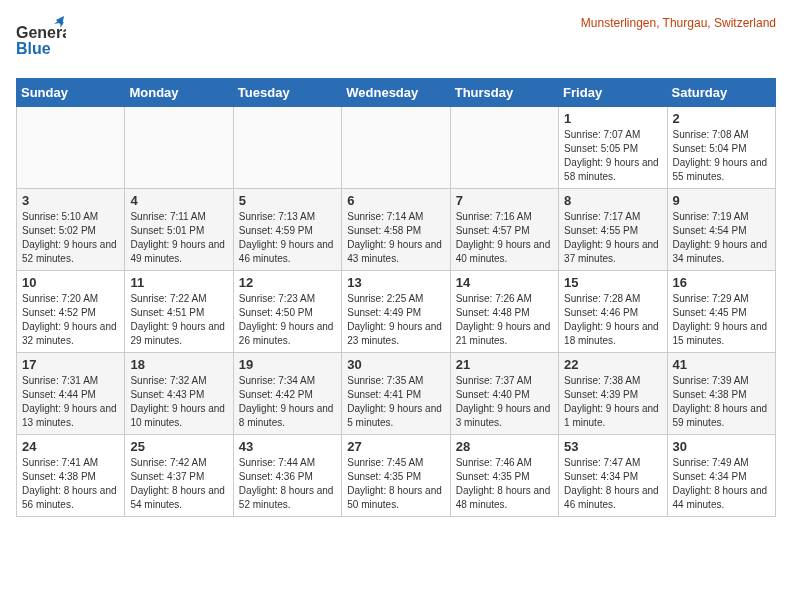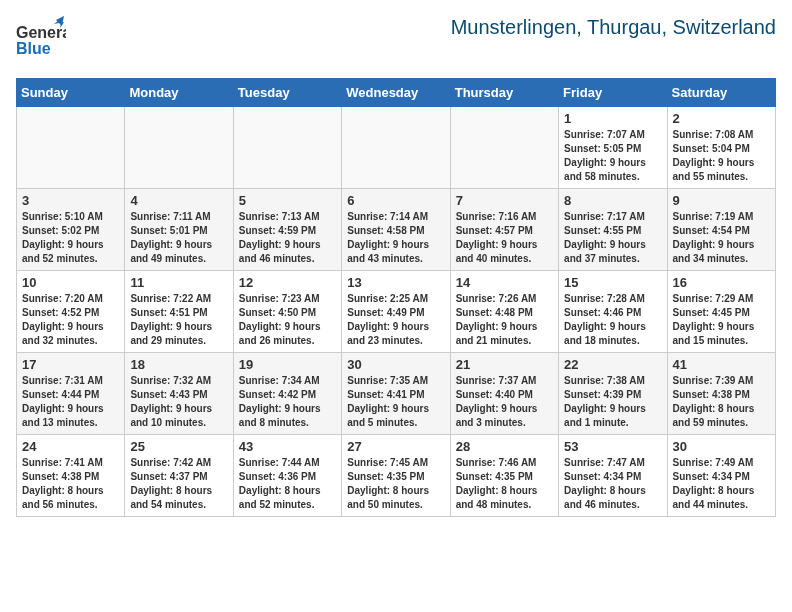--- a/index.html
+++ b/index.html
@@ -18,22 +18,22 @@
     }
     .title-block {
       text-align: right;
     }
     .main-title {
       font-size: 32px;
       font-weight: bold;
       color: #333;
     }
     .subtitle {
-      font-size: 20px;
-      color: #0c4a6e;
+      font-size: 12px;
+      color: #c2410c;
     }
     .calendar {
       width: 100%;
       border-collapse: collapse;
       padding-left: 16px;
     }
     .calendar th {
       background: #2a6db5;
       color: #fff;
       font-size: 13px;
@@ -63,21 +63,20 @@
     .day-num {
       font-size: 13px;
       font-weight: bold;
       display: block;
       margin-bottom: 2px;
     }
     .day-info {
       font-size: 10px;
       line-height: 1.4;
       color: #333;
-      font-weight: bold;
     }
     .logo-wrapper {
       display: flex;
       align-items: center;
       gap: 4px;
     }
   </style>
 </head>
 <body>
 

